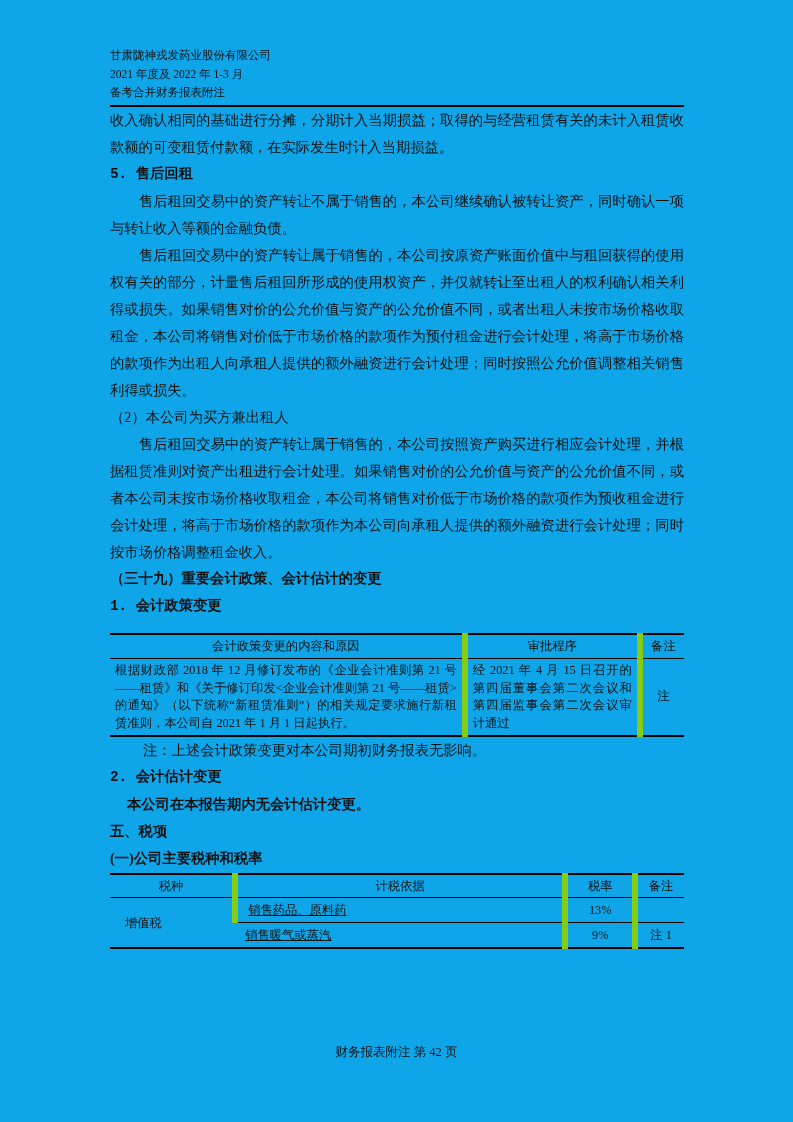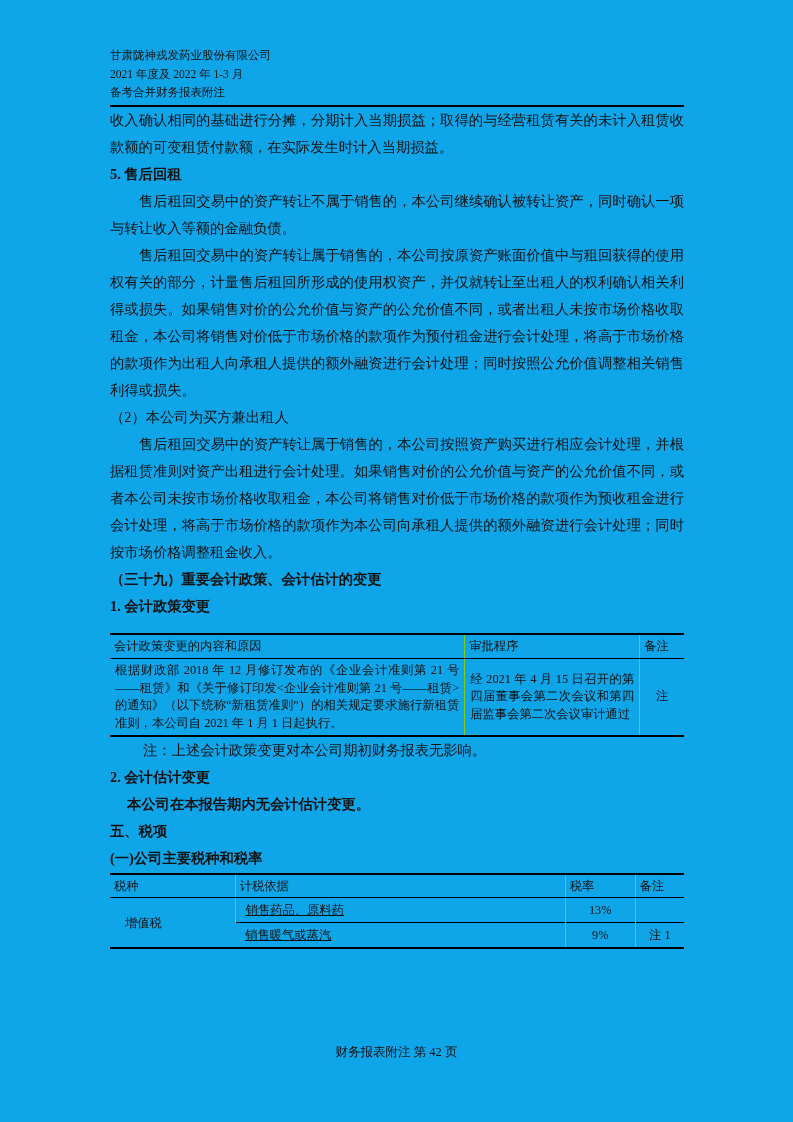--- a/index.html
+++ b/index.html
@@ -32,20 +32,21 @@
     font-size: 14.3px;
     line-height: 27px;
     text-align: justify;
   }
   .body p, .body h3, .body h4 { margin: 0; padding: 0; font-size: 14.3px; }
   p.cont { text-indent: 0; }
   p.ind { text-indent: 29px; }
   .h-num {               
     font-weight: bold;
     padding-left: 33px;
+    font-family: Liberation Mono, monospace;
   }
   .h-sub {               
     padding-left: 28px;
   }
   .h-big {               
     font-weight: bold;
     padding-left: 16px;
   }
   p.small-ind { padding-left: 17px; font-weight: bold; }
   p.note-line { padding-left: 33px; }
@@ -56,22 +57,22 @@
   table {
     width: 100%;
     border-collapse: collapse;
     border-top: 2.5px solid #000;
     border-bottom: 2.5px solid #000;
     color: #111;
   }
   table.t-policy { margin-top: 13px; font-size: 12.3px; line-height: 17.5px; }
   table.t-tax    { margin-top: 1px;  font-size: 12.3px; line-height: 16px; }
   th, td { border: none; font-weight: normal; }
-  th + th, td + td { border-left: 1px solid #84cc16; }
-  thead th { border-bottom: 1px solid #000; padding: 3px 4px; }
+  th + th, td + td { border-left: 6px solid #84cc16; }
+  thead th { border-bottom: 1px solid #000; text-align: center; padding: 3px 4px; }
   .t-policy tbody td { vertical-align: middle; padding: 3px 5px; }
   .t-policy td.c-content { text-align: justify; }
   .t-policy td.c-note { text-align: center; }
   .t-tax td { padding: 4px 5px; }
   .t-tax td.c-tax { vertical-align: middle; padding-left: 15px; }
   .t-tax td.c-basis { text-align: left; padding-left: 10px; text-decoration: underline; }
   .t-tax td.c-rate, .t-tax td.c-note { text-align: center; }
   .t-tax tr.row2 td { border-top: 1px solid #000; }
   
   .t-policy col.c1 { width: 61.8%; }

